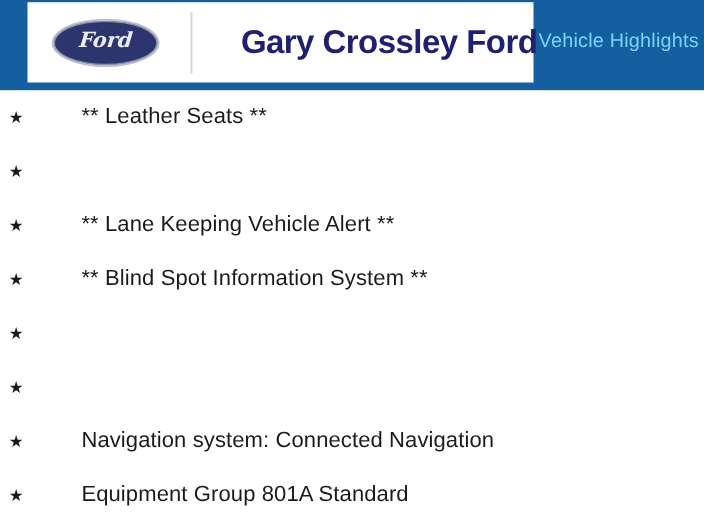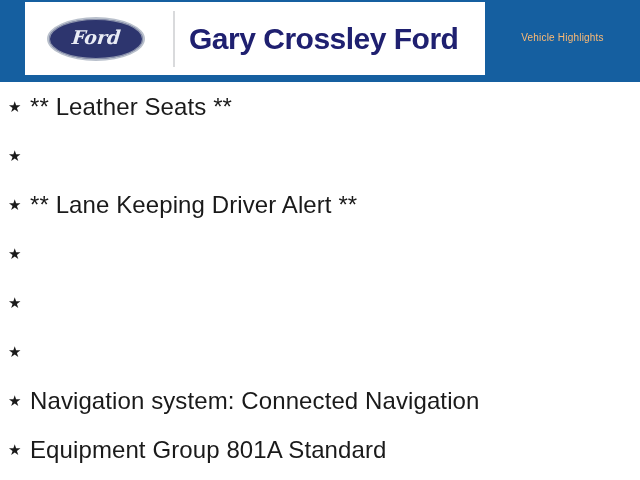--- a/index.html
+++ b/index.html
@@ -58,40 +58,40 @@
     padding-bottom: 2px;
   }
   .logo-divider {
     width: 2px;
     height: 56px;
     background: #d9dadc;
     margin-left: 28px;
     flex: 0 0 auto;
   }
   .dealer-name {
-    margin-left: 14px;
+    margin-left: 44px;
     font-size: 30px;
     font-weight: bold;
     letter-spacing: -0.5px;
     color: #1F2070;
     white-space: nowrap;
   }
   .panel-label-wrap {
     position: absolute;
     left: 485px;
     top: 0;
     width: 155px;
     height: 75px;
     display: flex;
     align-items: center;
     justify-content: center;
   }
   .panel-label {
-    color: #fdba74;
-    font-size: 10px;
+    color: #7dd3fc;
+    font-size: 18px;
     letter-spacing: 0.2px;
     white-space: nowrap;
   }
   
   .highlights {
     list-style: none;
     margin: 0;
     padding: 0 0 0 8px;
   }
   .highlight-item {
@@ -101,23 +101,24 @@
     color: #1A1A1A;
   }
   .star {
     font-size: 15px;
     width: 22px;
     flex: 0 0 auto;
     color: #1A1A1A;
     text-align: left;
   }
   .label {
-    font-size: 24px;
+    font-size: 20px;
     letter-spacing: 0.1px;
     white-space: nowrap;
+    margin-left: 44px;
   }
 </style>
 </head>
 <body>
 
 <div class="page">
 
   <div class="header">
     <div class="logo-panel">
       <div class="ford-oval">
@@ -134,24 +135,25 @@
   <ul class="highlights">
     <li class="highlight-item">
       <span class="star">★</span>
       <span class="label">** Leather Seats **</span>
     </li>
     <li class="highlight-item">
       <span class="star">★</span>
     </li>
     <li class="highlight-item">
       <span class="star">★</span>
-      <span class="label">** Lane Keeping Driver Alert **</span>
+      <span class="label">** Lane Keeping Vehicle Alert **</span>
     </li>
     <li class="highlight-item">
       <span class="star">★</span>
+      <span class="label">** Blind Spot Information System **</span>
     </li>
     <li class="highlight-item">
       <span class="star">★</span>
     </li>
     <li class="highlight-item">
       <span class="star">★</span>
     </li>
     <li class="highlight-item">
       <span class="star">★</span>
       <span class="label">Navigation system: Connected Navigation</span>

